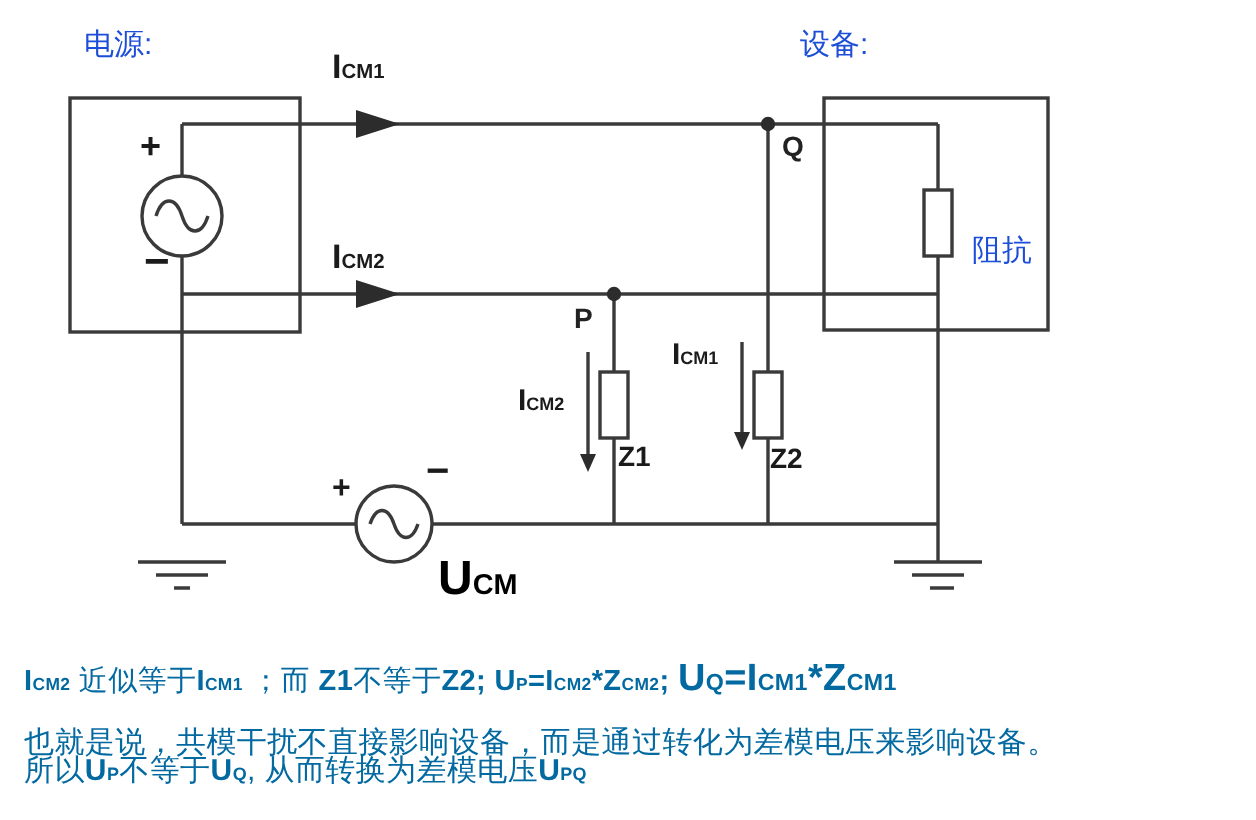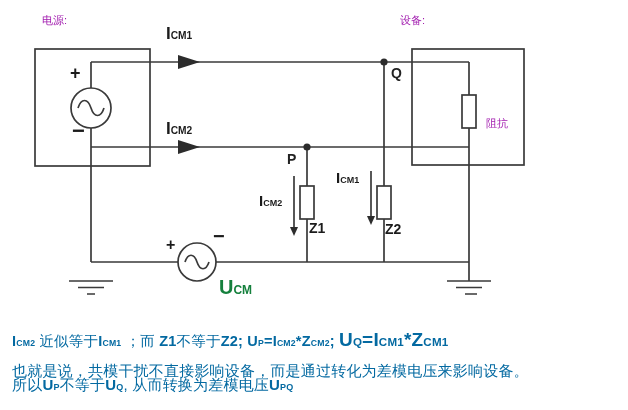--- a/index.html
+++ b/index.html
@@ -4,26 +4,26 @@
 <style>
   html,body{margin:0;padding:0;}
   body{
     width:628px;height:410px;position:relative;overflow:hidden;
     background:#ffffff;
     font-family:"Liberation Sans","DejaVu Sans",sans-serif;
     color:#1f1f1f;
   }
   .abs{position:absolute;white-space:nowrap;}
   svg{position:absolute;left:0;top:0;}
-  .lbl{font-size:11px;color:#a21caf;}
+  .lbl{font-size:15px;color:#1d4ed8;}
   .node{font-size:14px;font-weight:bold;color:#222;}
   .cur{font-size:17px;font-weight:bold;color:#1b1b1b;}
   .curS{font-size:15px;font-weight:bold;color:#1b1b1b;}
   .zlab{font-size:14px;font-weight:bold;color:#1b1b1b;}
-  .ucm{font-size:20px;font-weight:bold;color:#15803d;}
+  .ucm{font-size:24px;font-weight:bold;color:#000000;}
   .sign{font-weight:bold;color:#1b1b1b;line-height:1;}
   .rich .sub{font-size:0.6em;}
   .rich .lg{font-size:131%;}
   .rich .lg.sub{font-size:80%;}
   .rich .b{font-weight:bold;}
   .cap{font-size:15px;color:#0369a1;letter-spacing:0.2px;z-index:2;}
   .cap1{font-size:14.5px;}
   .watermark{font-size:14px;z-index:1;opacity:0.85;letter-spacing:1px;margin-top:40px;}
 </style>
 </head>

